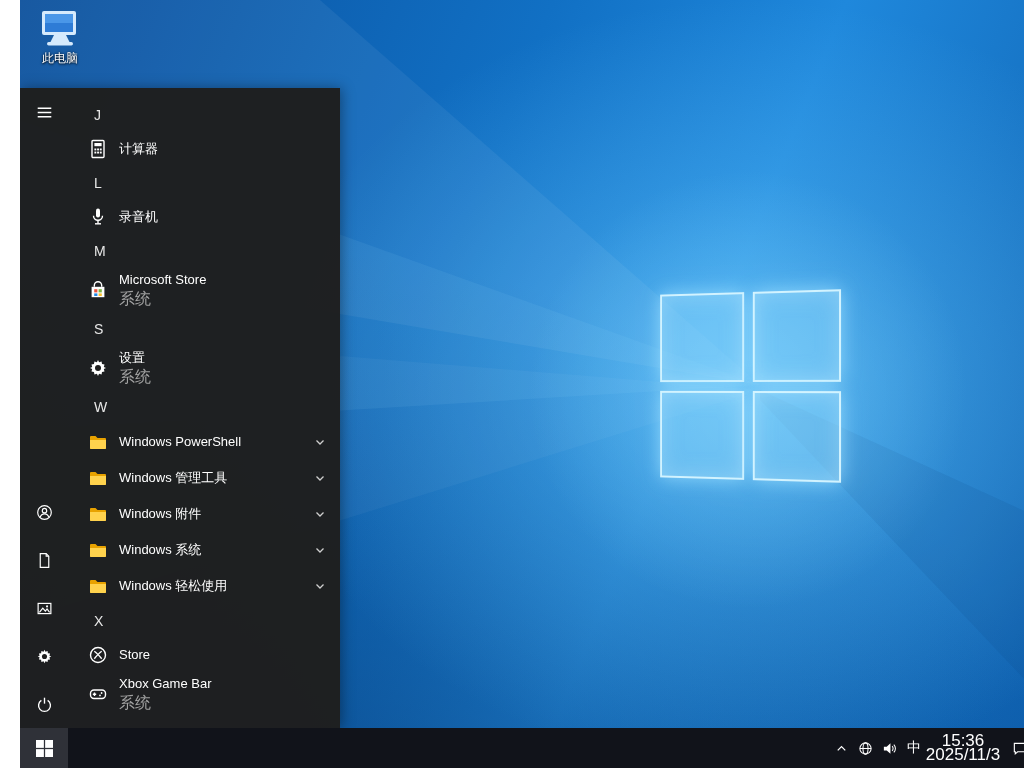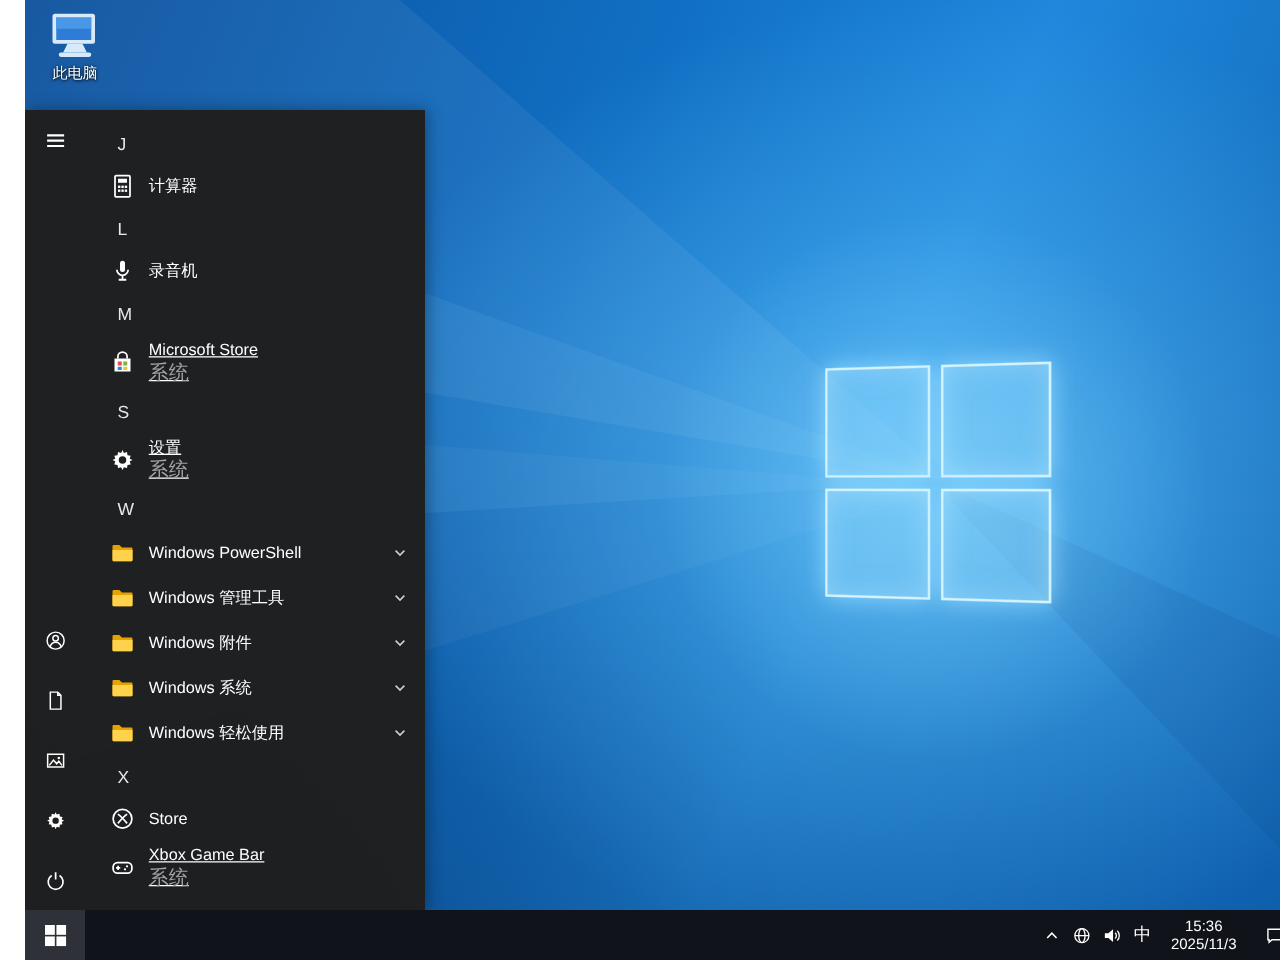--- a/index.html
+++ b/index.html
@@ -40,40 +40,40 @@
   .rail-btn svg { width:17px; height:17px; }
   .rail-spacer { margin-top:auto; }
 
   .apps { flex:1; padding-top:10px; overflow:hidden; }
   .sec { height:34px; display:flex; align-items:center; padding-left:26px;
     color:#e8e8e8; font-size:14px; cursor:pointer; }
   .row { display:flex; align-items:center; gap:11px; padding:0 14px 0 20px;
     color:#fff; font-size:13px; cursor:pointer; }
   .row.single { height:34px;text-align:right; }
   .row.folder { height:36px; }
-  .row.double { height:44px;text-decoration:underline; }
+  .row.double { height:44px; }
   .icon20 { width:20px; height:20px; flex:none; display:flex; align-items:center; justify-content:center; }
   .icon20 svg { width:20px; height:20px; }
   .labels { display:flex; flex-direction:column; line-height:1.2; }
   .sub { font-size:16px; color:#a2a2a2; margin-top:1px; }
   .chev { margin-left:auto; width:12px; height:12px; flex:none; }
 
   
   .taskbar { position:absolute; left:0; top:728px; width:1024px; height:40px;
     background:#11131a; display:flex; align-items:stretch; z-index:6; }
   .start-btn { width:48px; display:flex; align-items:center; justify-content:center; cursor:pointer;
     background:#2f3138; }
   .start-btn svg { width:17px; height:17px; }
   .tray { margin-left:auto; display:flex; align-items:stretch; }
   .tray-btn { display:flex; align-items:center; justify-content:center; cursor:pointer; color:#fff; }
   .tray-btn svg { width:15px; height:15px; }
   .w24 { width:24px; }
   .ime { width:26px; font-size:14px; }
   .clock { width:72px; display:flex; flex-direction:column; align-items:center; justify-content:center;
-    color:#fff; font-size:12px; line-height:14px; cursor:pointer; }
+    color:#fff; font-size:17px; line-height:14px; cursor:pointer; }
   .action-center { width:40px; }
   .show-desktop { width:5px; border-left:1px solid rgba(255,255,255,.25); cursor:pointer; }
 </style>
 </head>
 <body>
 
 <div class="screen">
 
   <div class="wallpaper">
     <svg class="beams" viewBox="0 0 1024 768" preserveAspectRatio="none">

